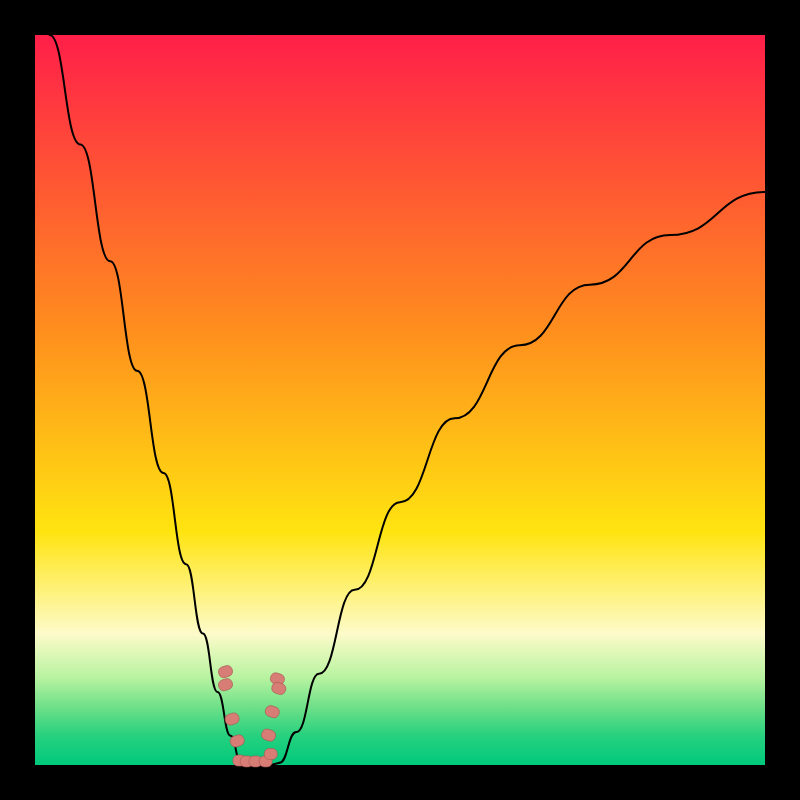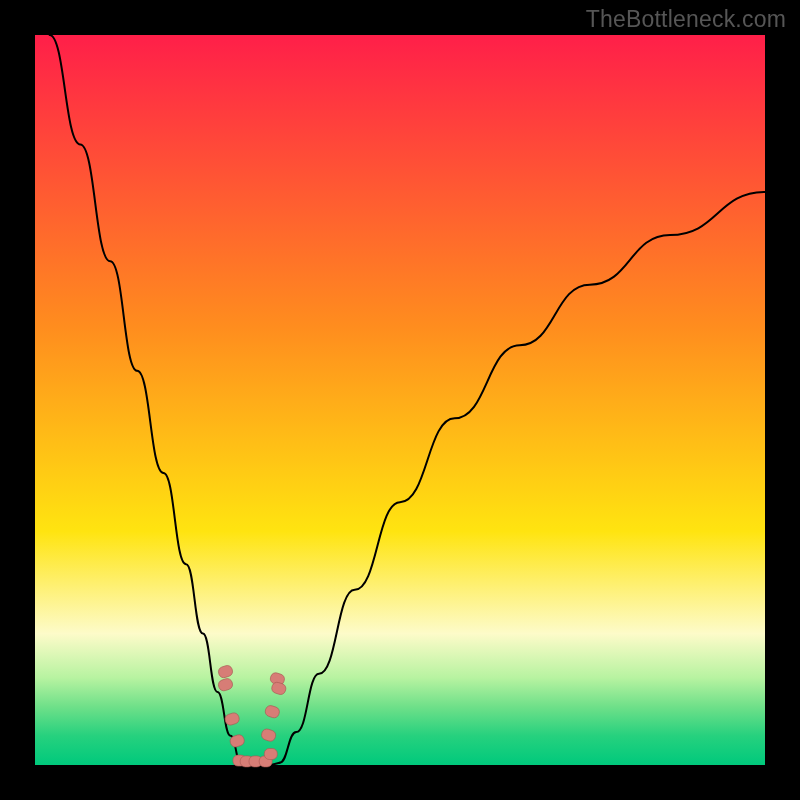--- a/index.html
+++ b/index.html
@@ -30,21 +30,20 @@
   svg {
     position: absolute;
     left: 0;
     top: 0;
   }
 </style>
 </head>
 <body>
 <div class="stage">
 
-  <div class="watermark">TheBottleneck.com</div>
 
   <svg id="chart-svg" width="800" height="800" viewBox="0 0 800 800">
     <defs>
       <linearGradient id="bg-grad" x1="0" y1="0" x2="0" y2="1">
           <stop offset="0%" stop-color="#ff1f49"></stop>
           <stop offset="40%" stop-color="#ff8d1e"></stop>
           <stop offset="68%" stop-color="#ffe410"></stop>
           <stop offset="82%" stop-color="#fdfbc9"></stop>
           <stop offset="88%" stop-color="#b8f3a1"></stop>
           <stop offset="92%" stop-color="#6fe089"></stop>

